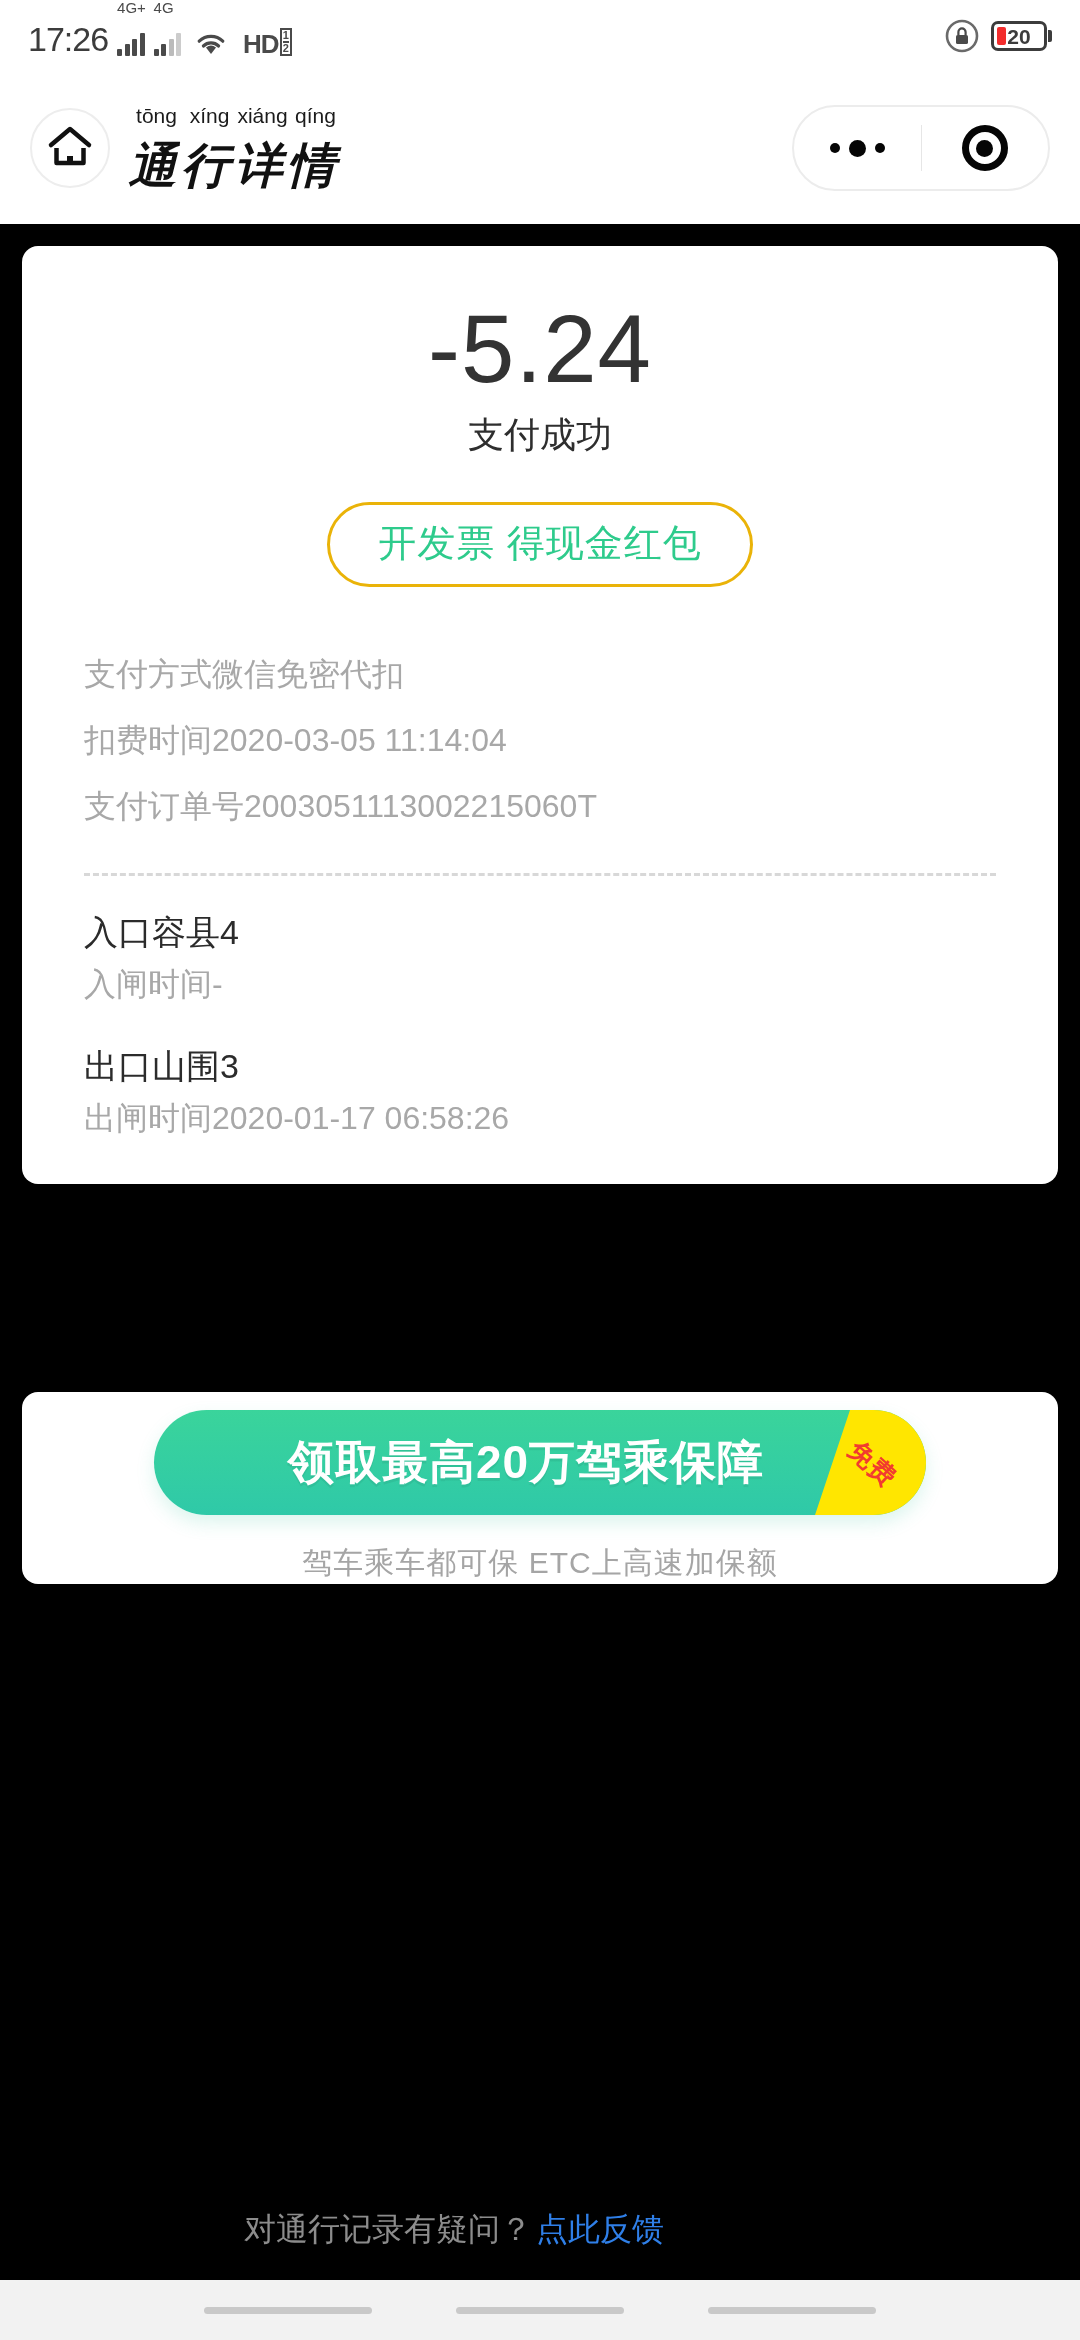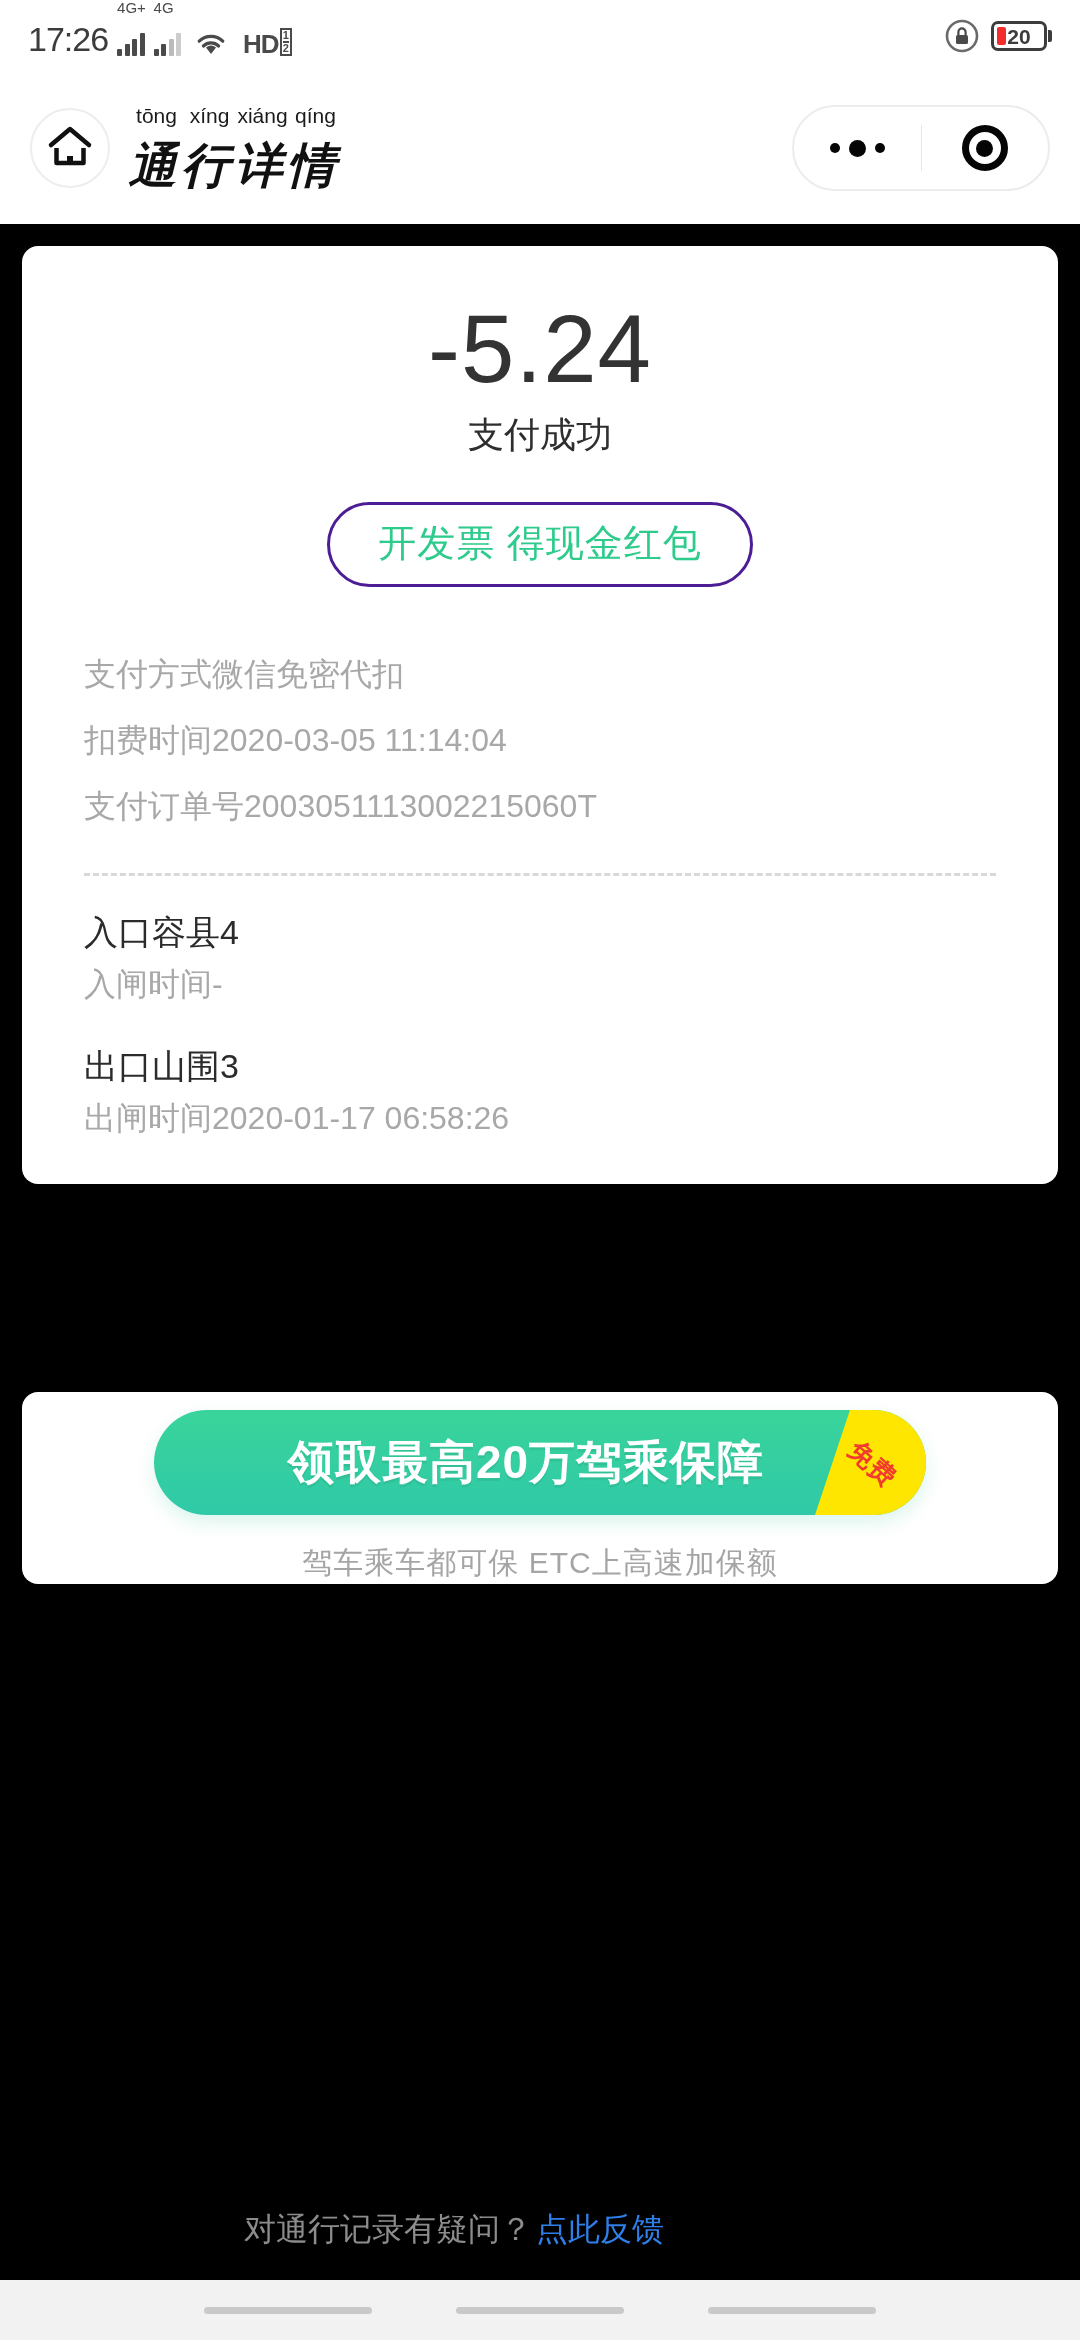--- a/index.html
+++ b/index.html
@@ -91,21 +91,21 @@
   
   .card {
     position: absolute; left: 22px; top: 246px; width: 1036px;
     background: #ffffff; border-radius: 16px; padding: 0 0 40px 0;
   }
   .amount { text-align: center; font-size: 96px; color: #333333; font-weight: 400;
             padding-top: 48px; letter-spacing: 1px; line-height: 110px;}
   .paystatus { text-align: center; font-size: 36px; color: #2e2e2e; margin-top: 10px; line-height: 42px;}
   .invoice-btn-wrap { display: flex; justify-content: center; margin-top: 46px; }
   .invoice-btn {
-    border: 3px solid #4c1d95; color: #2ecb8c; border-radius: 48px;
+    border: 3px solid #eab308; color: #2ecb8c; border-radius: 48px;
     font-size: 38px; padding: 16px 48px 19px; background: #fff; line-height: 44px;
     letter-spacing: 1px;
   }
   .rows { margin-top: 54px; padding: 0 62px; }
   .row { display: flex; justify-content: flex-start; align-items: baseline; padding: 11px 0; }
   .row .k { font-size: 32px; color: #a8a8a8; line-height: 44px; }
   .row .v { font-size: 32px; color: #a8a8a8; line-height: 44px; text-align: right;}
   .row.dark .k { color: #2b2b2b; font-size: 34px; }
   .row.dark .v { color: #2b2b2b; font-size: 34px; }
   .dashed {

